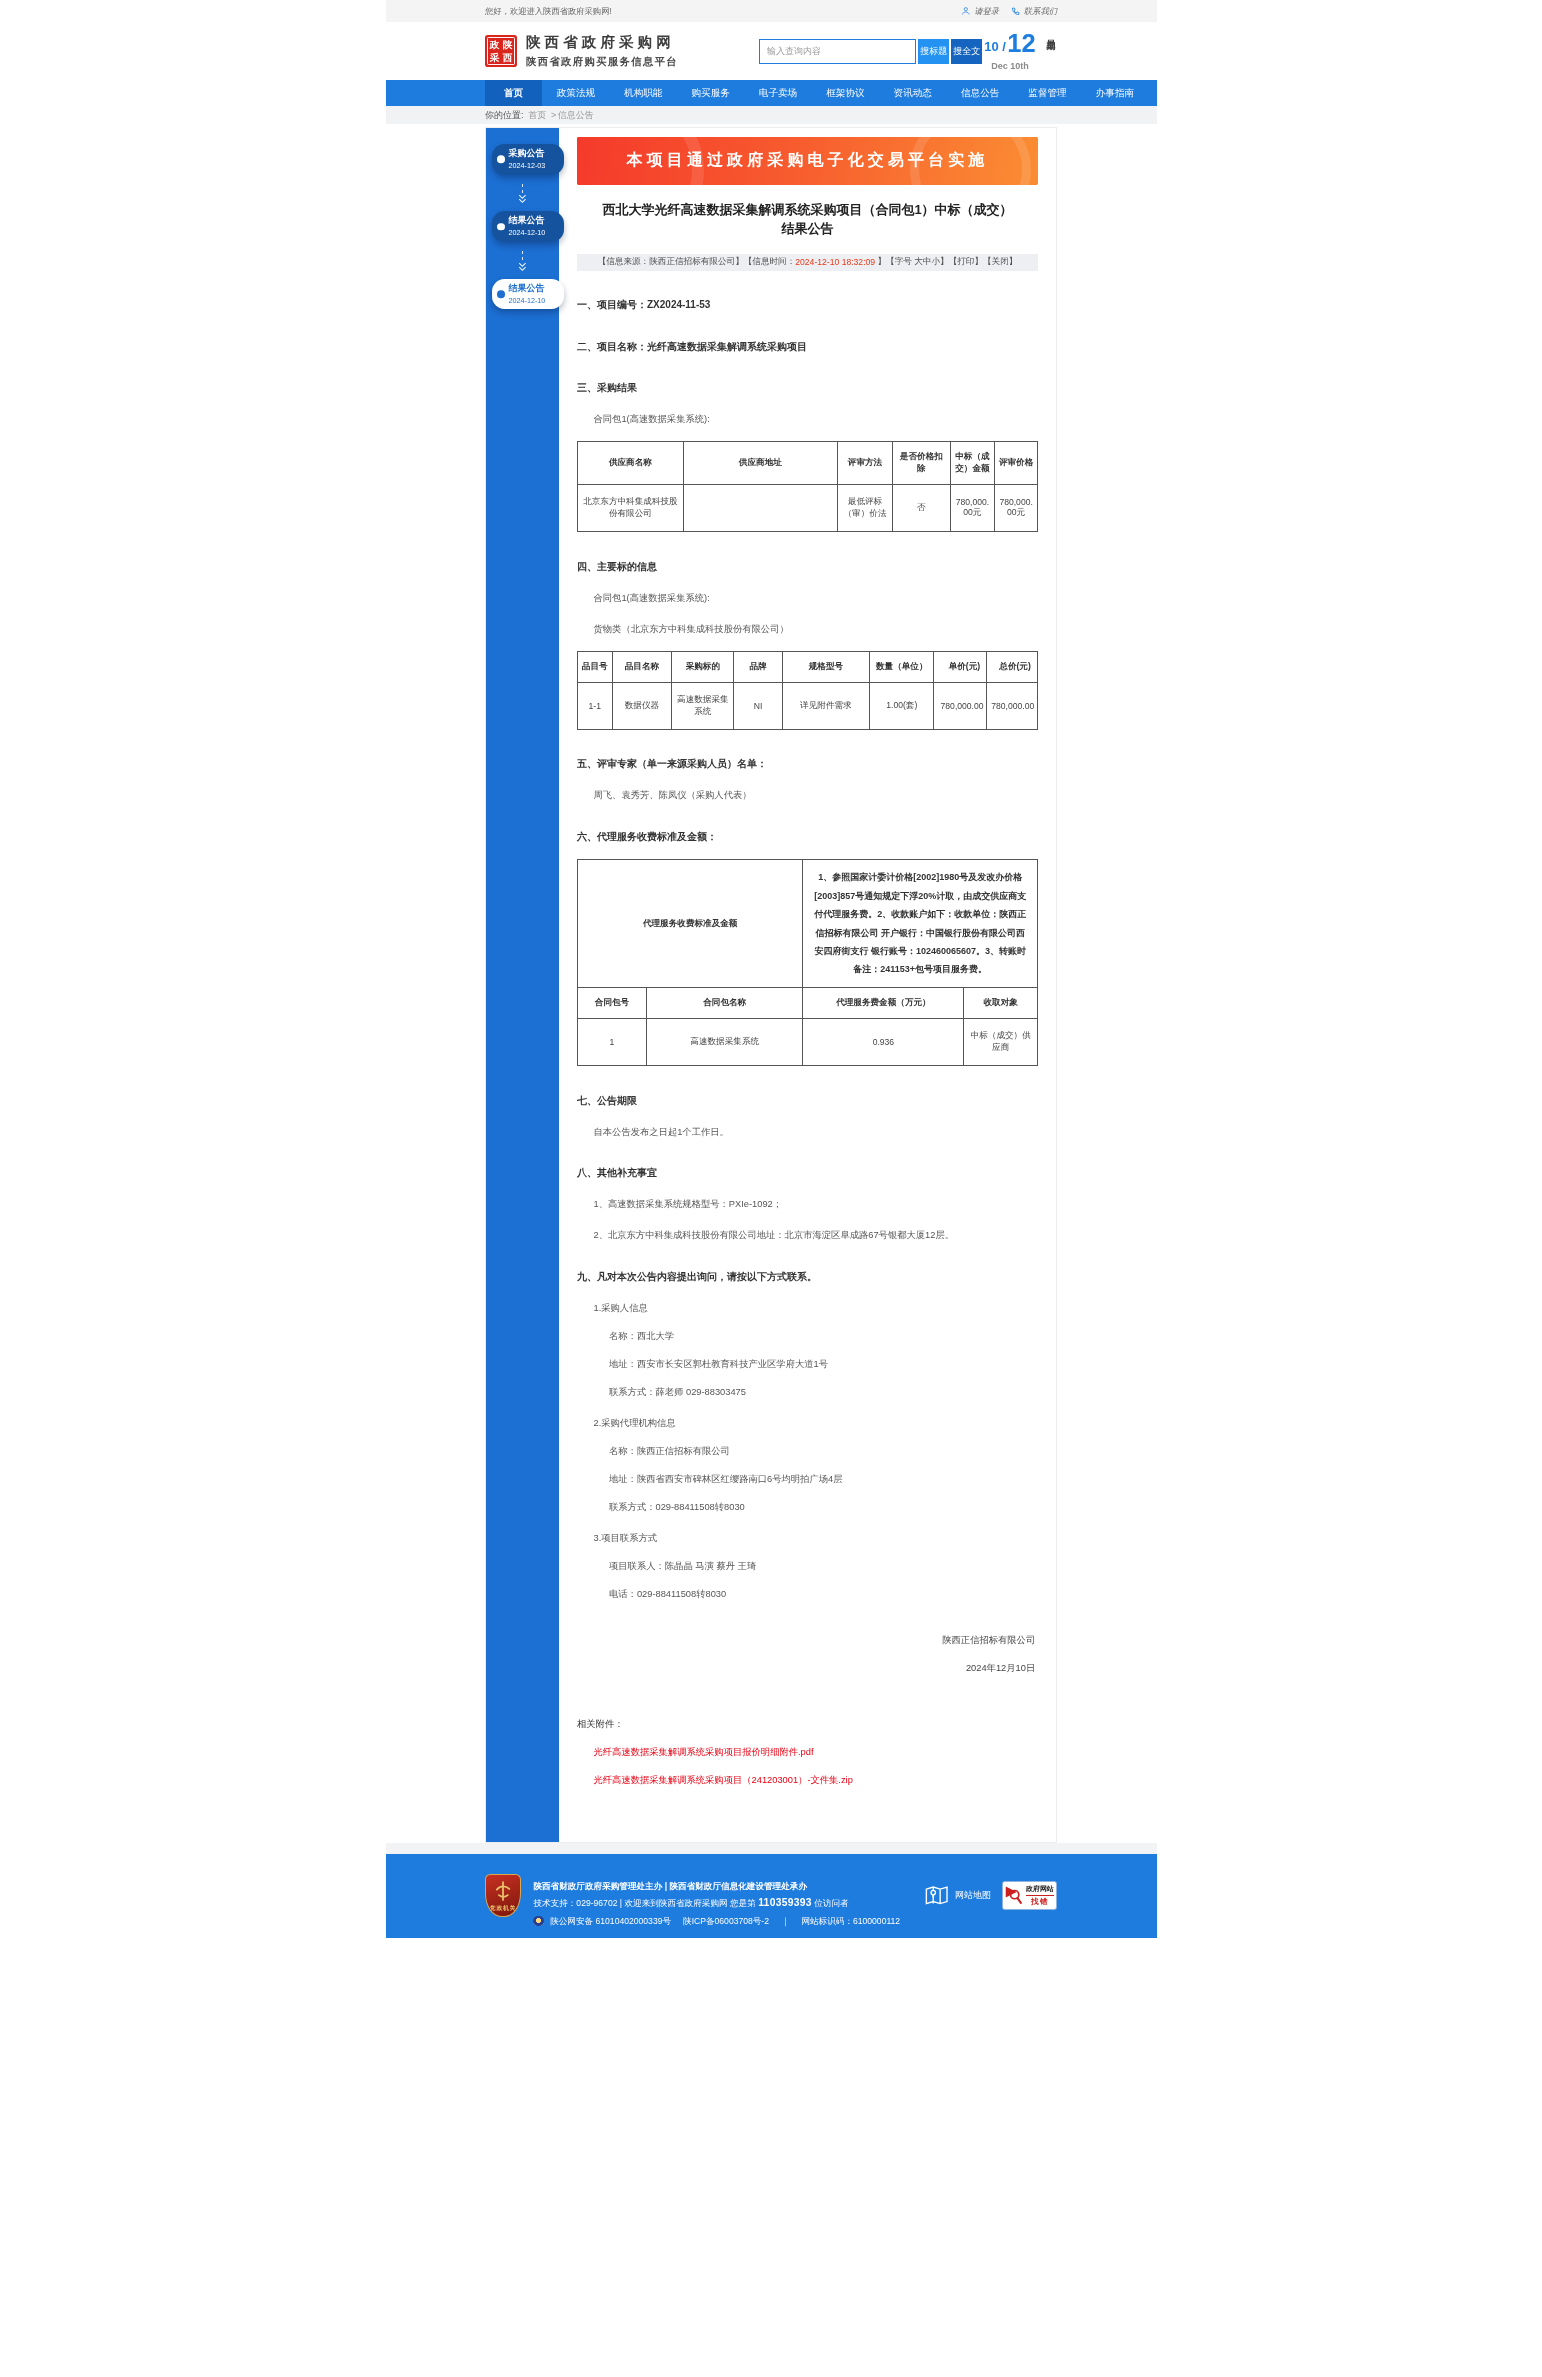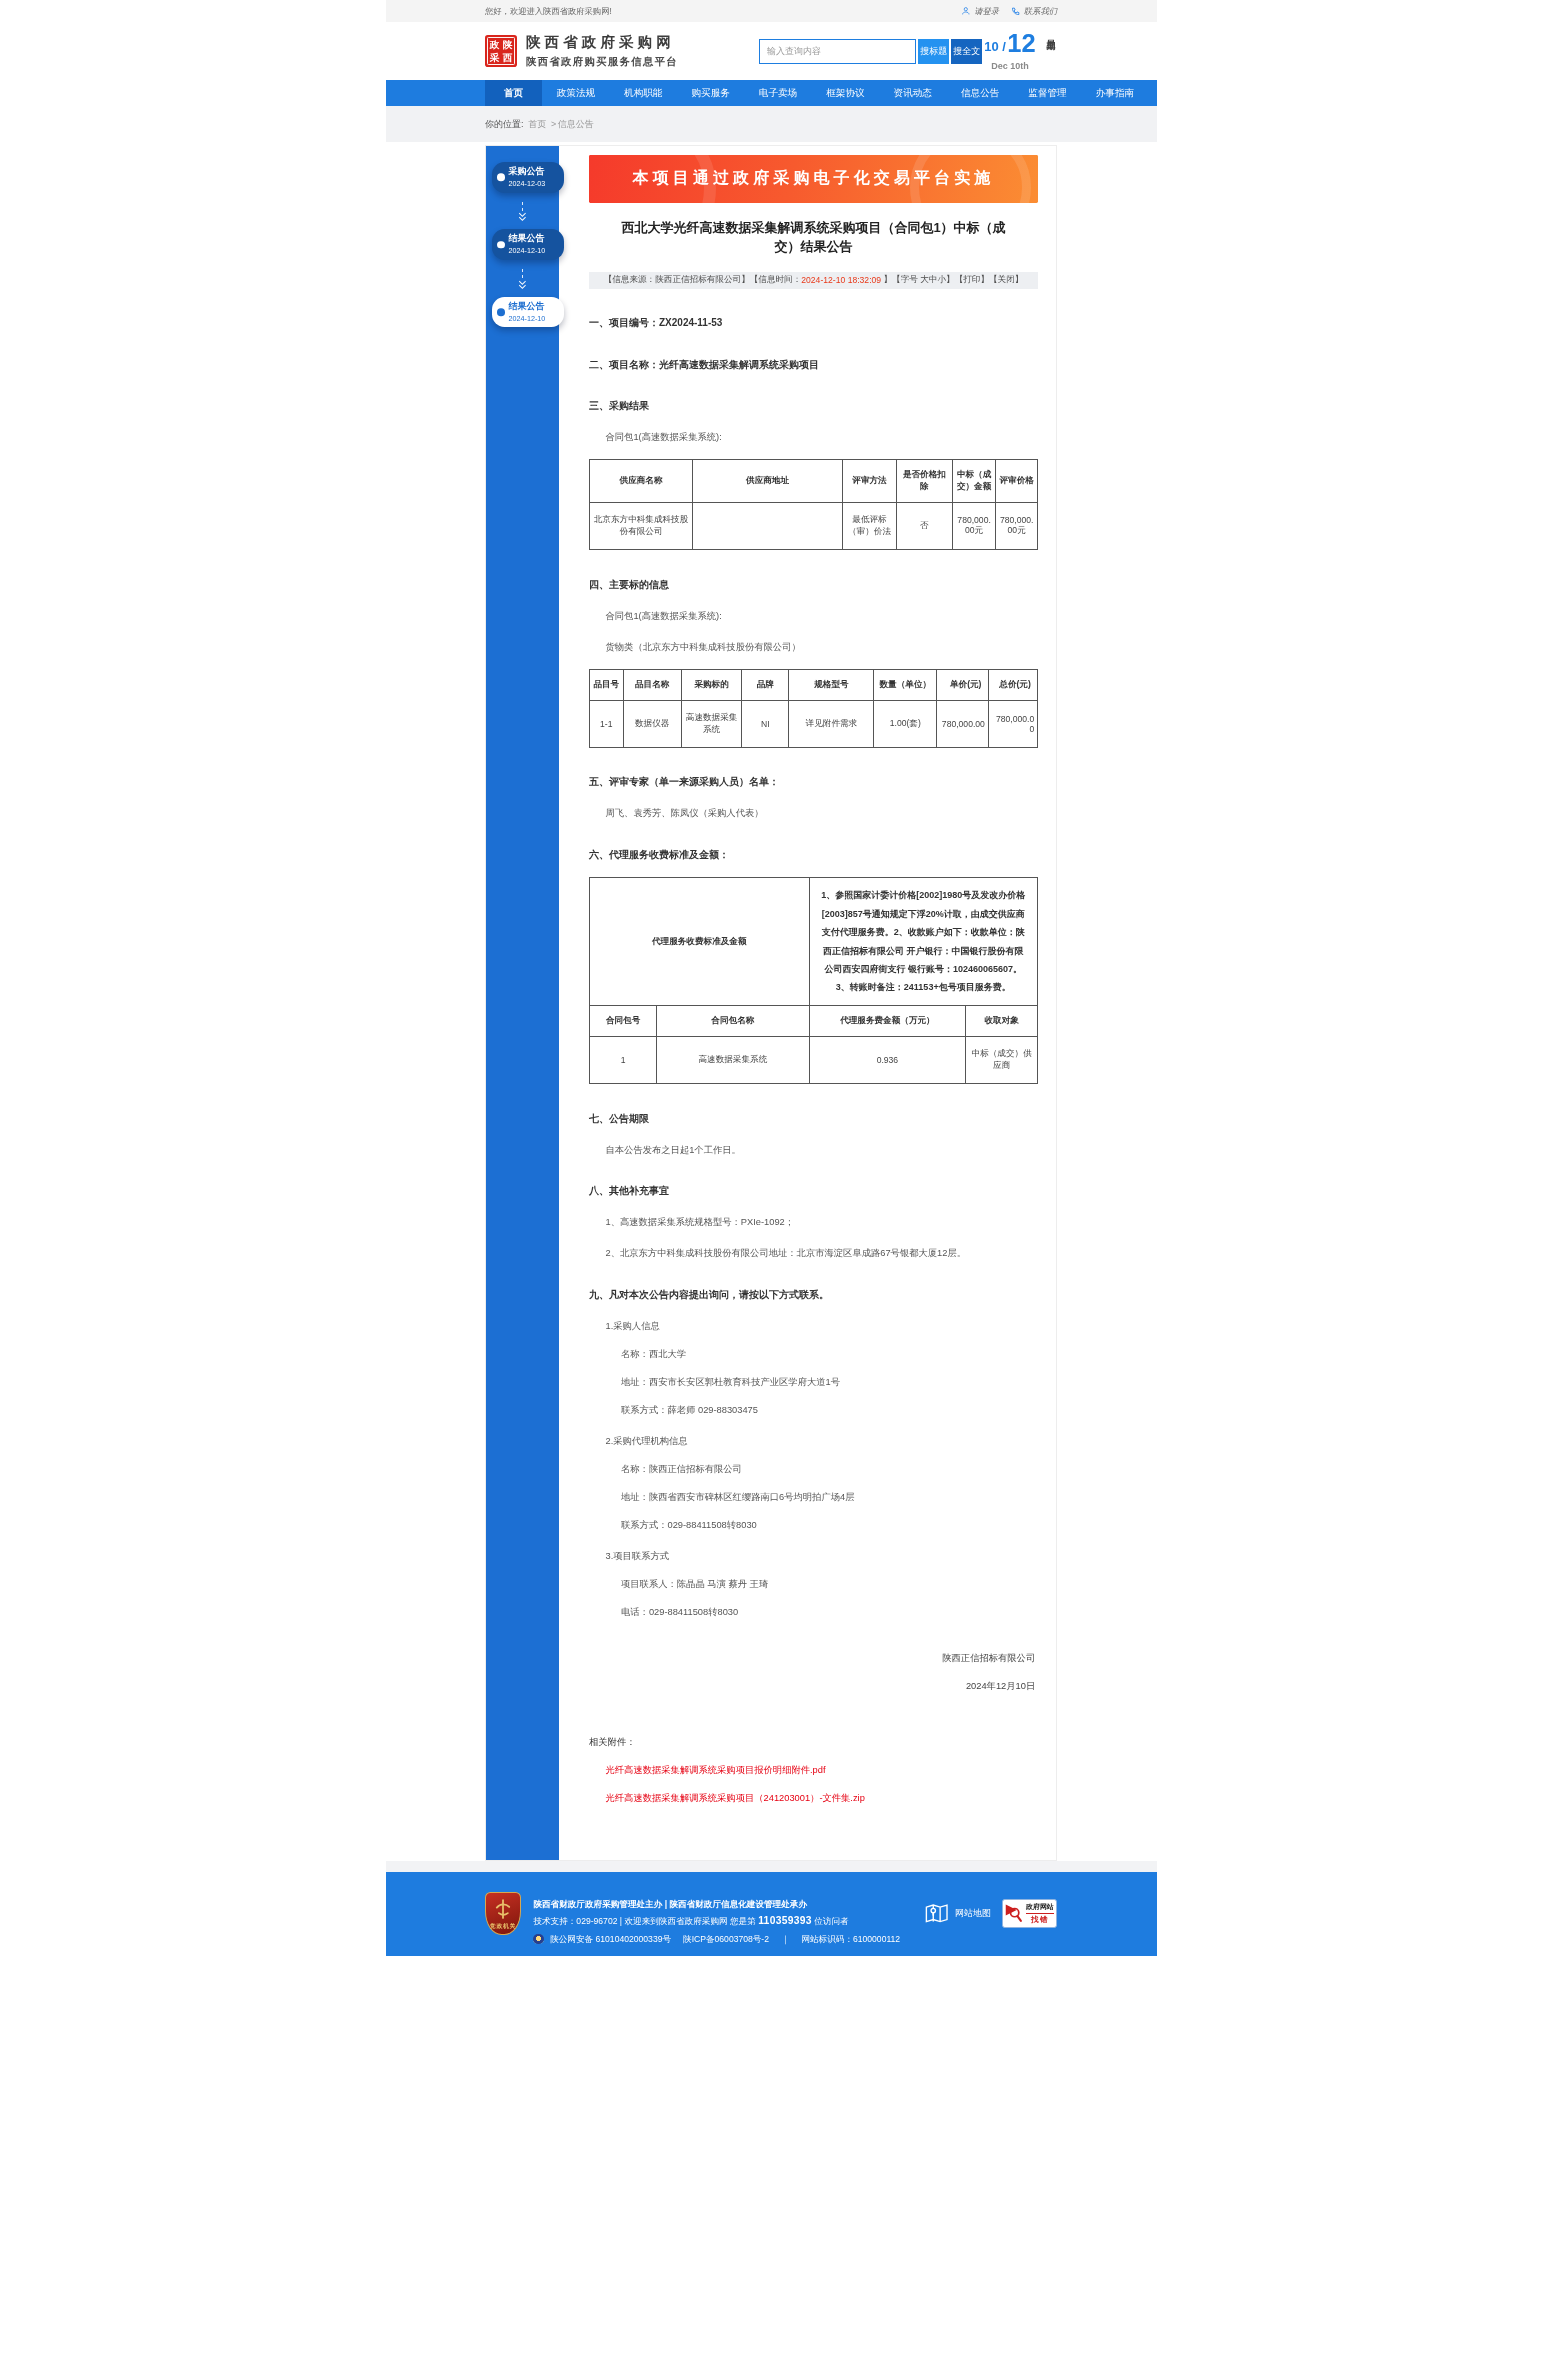--- a/index.html
+++ b/index.html
@@ -40,29 +40,29 @@
   .date-en { font-size:9px; color:#8a8a8a; font-weight:bold; text-align:center; margin-top:4.8px; }
   .weekday { writing-mode:vertical-lr; font-size:9px; font-weight:bold; color:#3f3f3f; letter-spacing:2.1px; margin-left:8.3px; padding-top:1.4px; }
 
   
   .nav { background:#1e7cdf; height:26px; }
   .nav .shell { display:flex; height:100%; }
   .nav-item { color:#fff; font-size:9.6px; line-height:26px; padding:0 14.5px; text-decoration:none; cursor:pointer; white-space:nowrap; }
   .nav-item.active { background:#1261bd; font-weight:bold; padding:0 19px; }
 
   
-  .crumb-band { background:#f1f2f4; height:36px; }
+  .crumb-band { background:#f1f2f4; height:18px; }
   .crumb-band .shell { height:100%; display:flex; align-items:center; font-size:9px; }
   .crumb-label { color:#555; }
   .crumb-link { color:#999; margin-left:4.8px; text-decoration:none; cursor:pointer; }
   .crumb-sep { color:#999; margin-left:4.8px; }
   .crumb-cur { margin-left:1.4px; }
 
   
-  .main { display:flex; margin-top:2.8px; border:0.7px solid #ededed;gap:12px; }
+  .main { display:flex; margin-top:2.8px; border:0.7px solid #ededed; }
   .sidebar { width:73px; background:#1c6fd3; padding-top:16px; flex:0 0 auto; overflow:visible; }
   .step { position:relative; width:72px; margin-left:5.5px; background:#15539f; border-radius:12.4px;
     padding:4.1px 2.8px 4.8px 17px; color:#fff; box-shadow:0 3.4px 6.2px rgba(0,10,40,.28); cursor:pointer; }
   .step .dot { position:absolute; left:5.5px; top:50%; transform:translateY(-50%); width:7.6px; height:7.6px; border-radius:50%; background:#fff; }
   .step-title { font-size:9px; font-weight:bold; line-height:1.2; }
   .step-date { font-size:7.2px; margin-top:2.1px; letter-spacing:0; }
   .step.active { background:#ffffff; color:#1e6fd0; }
   .step.active .dot { background:#1e6fd0; }
   .step-arrow { display:flex; flex-direction:column; align-items:center; margin:9px 0 9px 0; }
   .step-arrow .dash { width:0; height:9px; border-left:0.7px dashed rgba(255,255,255,.85); }

